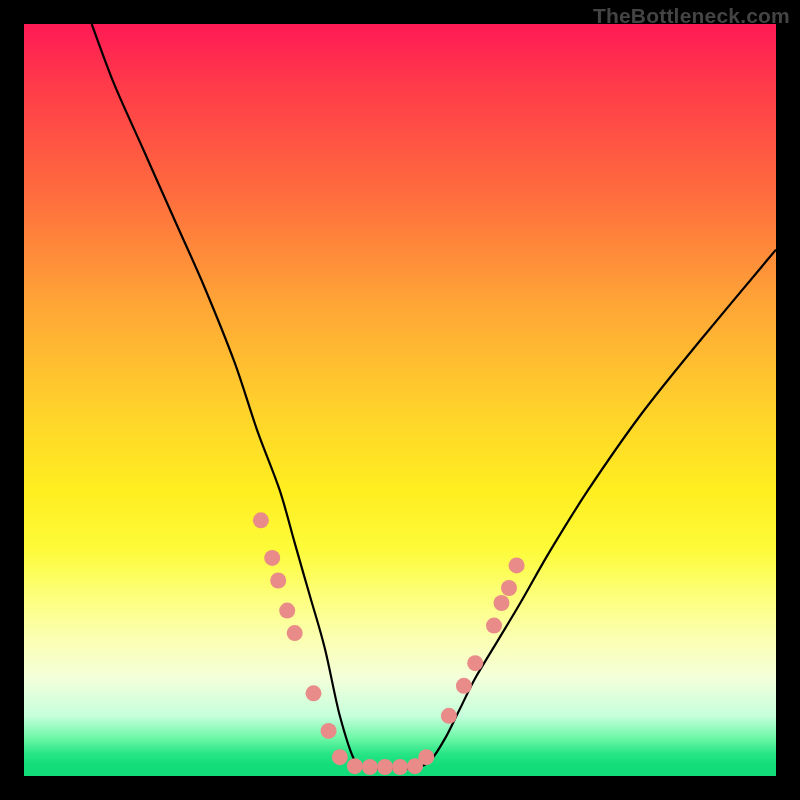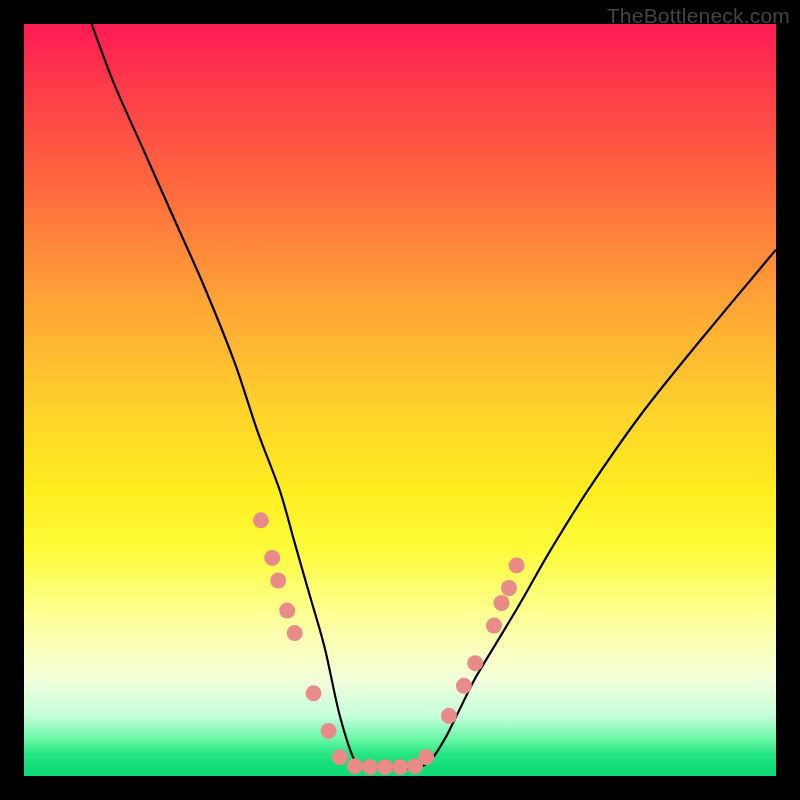--- a/index.html
+++ b/index.html
@@ -60,21 +60,21 @@
     width: 100%;
     height: 100%;
     overflow: visible;
   }
   .watermark {
     position: absolute;
     top: 4px;
     right: 10px;
     color: #444;
     font-size: 21px;
-    font-weight: 400;
+    font-weight: 700;
     letter-spacing: 0.2px;
     user-select: none;
   }
 </style>
 </head>
 <body>
 
 <div class="frame">
   <div class="plot-area">
     <div class="gradient"></div>

